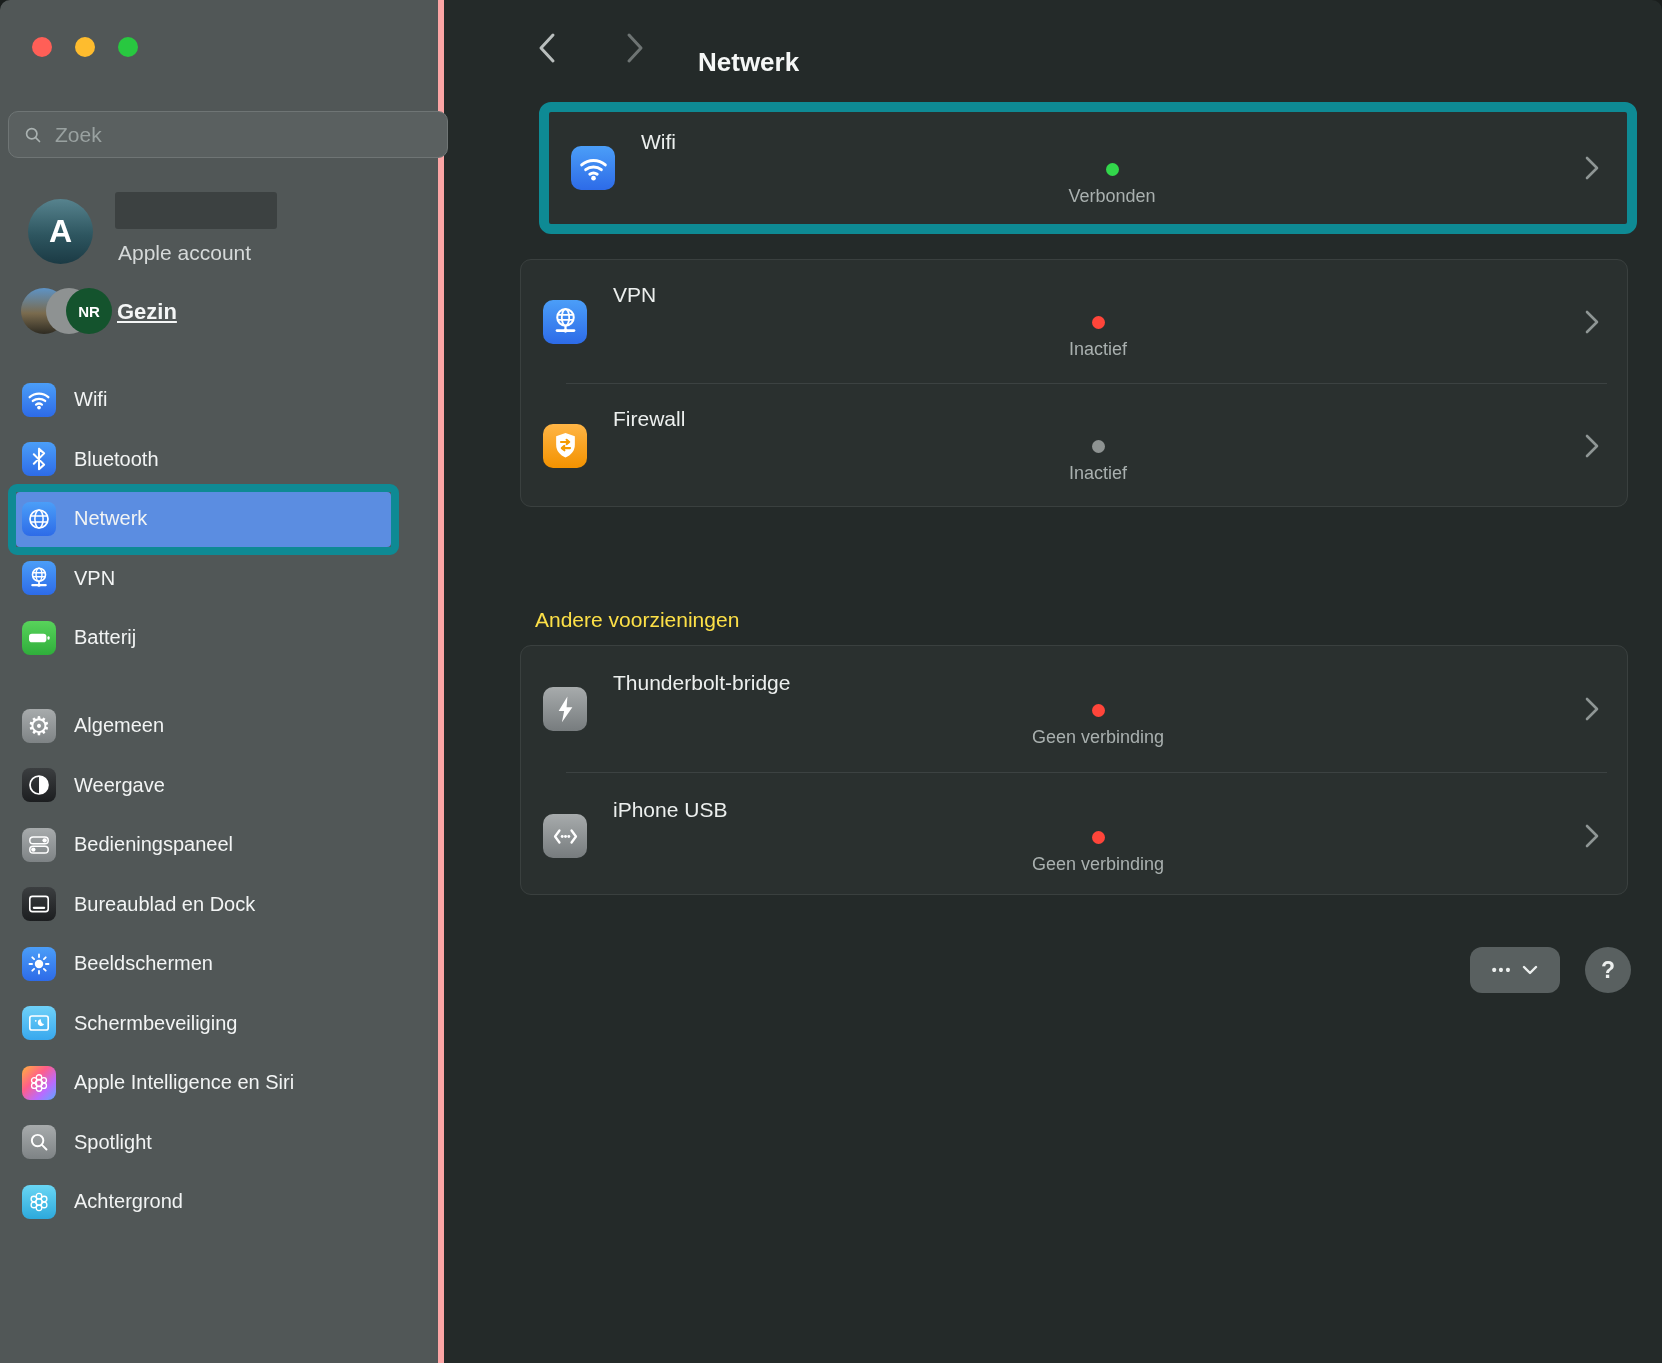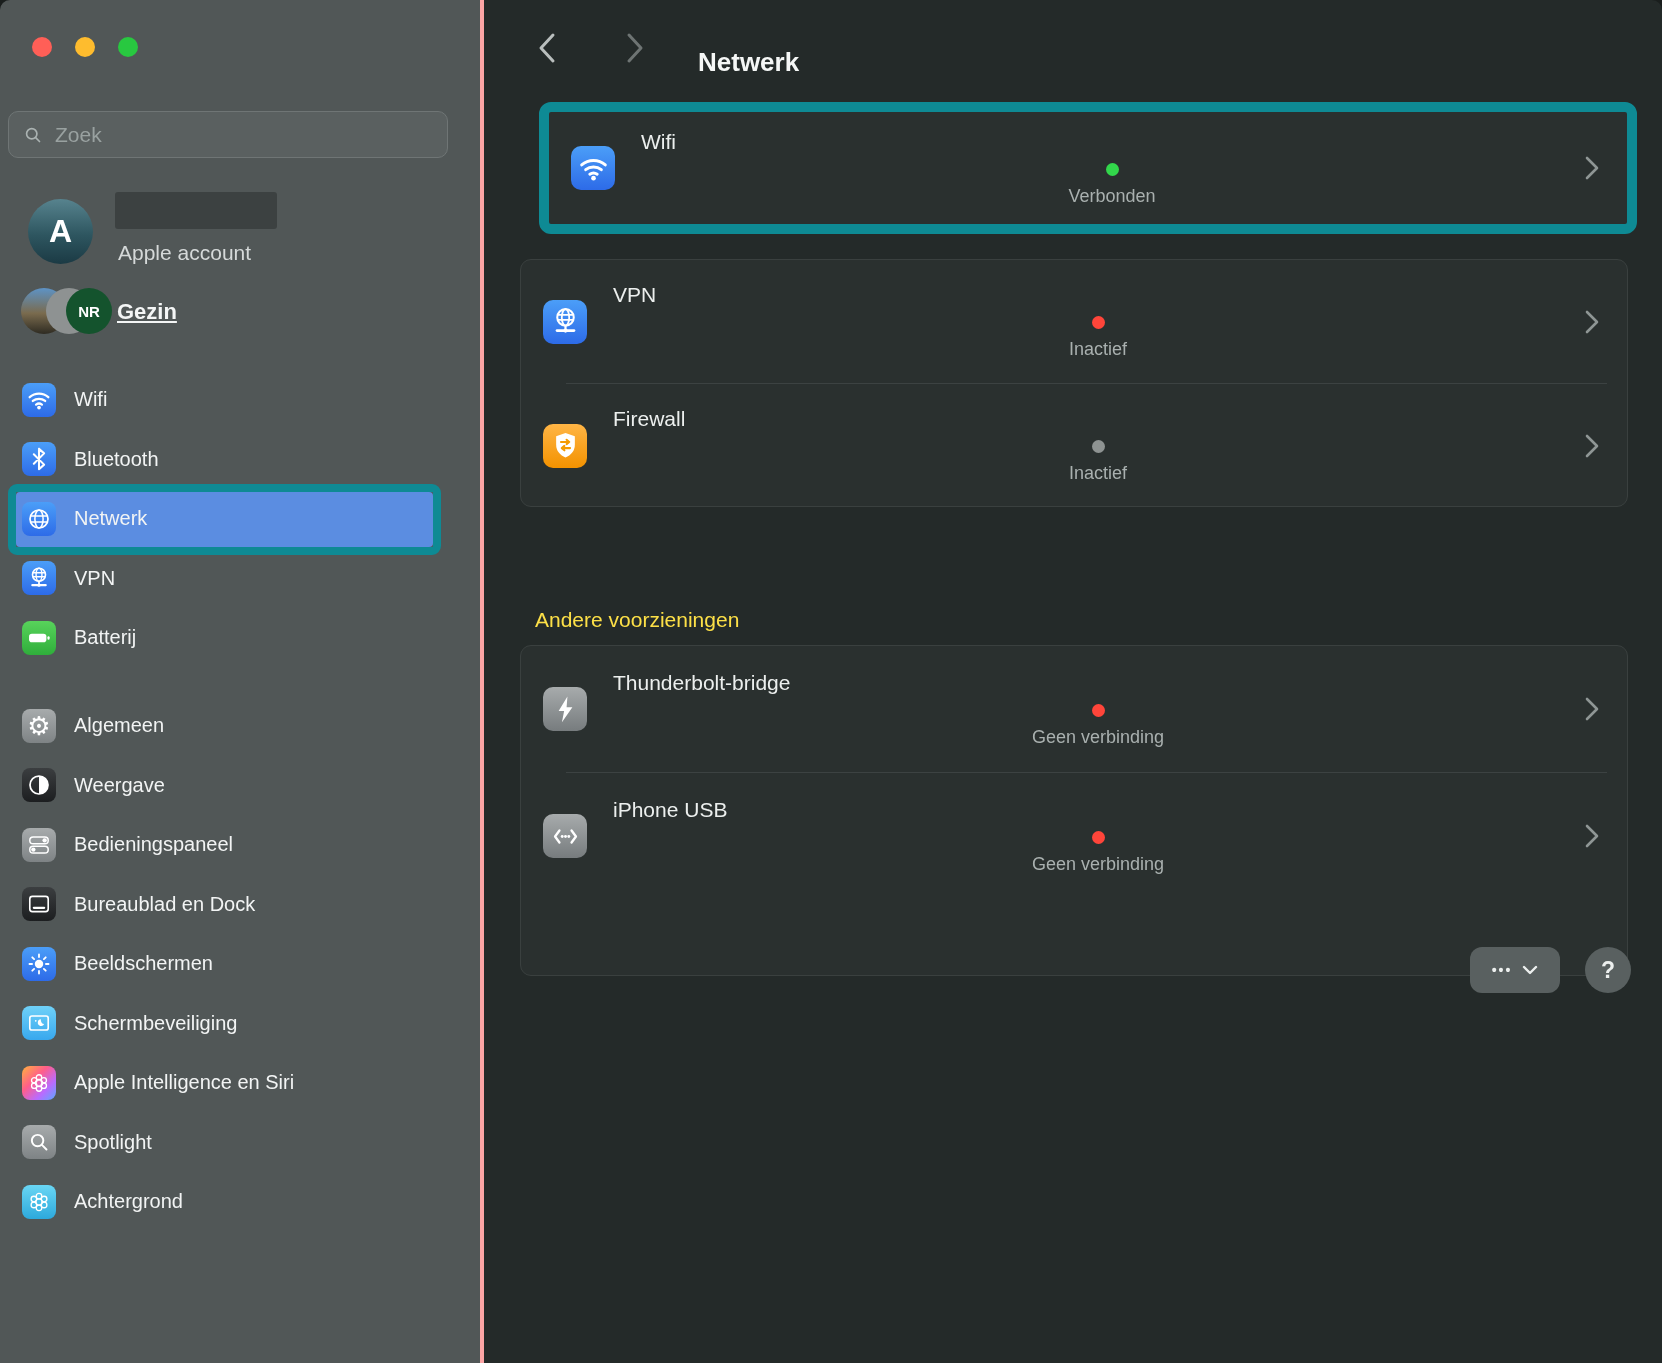--- a/index.html
+++ b/index.html
@@ -1,20 +1,20 @@
 <!DOCTYPE html>
 <html><head>
 <meta charset="utf-8">
 <style>
   html,body{margin:0;padding:0;background:#1a1e1d;}
   *{box-sizing:border-box;font-family:"Liberation Sans",sans-serif;}
   .app{position:relative;width:1662px;height:1363px;overflow:hidden;background:#242A29;border-radius:10px 10px 0 0;}
 
   
-  .sidebar{position:absolute;left:0;top:0;width:484px;height:100%;background:#515757;border-right:4px solid #fca5a5;}
+  .sidebar{position:absolute;left:0;top:0;width:444px;height:100%;background:#515757;border-right:6px solid #fca5a5;}
   .traffic{position:absolute;top:37px;left:32px;display:flex;gap:23px;}
   .traffic span{width:20px;height:20px;border-radius:50%;display:block;}
   .t-red{background:#FF5F57;} .t-yellow{background:#FEBC2E;} .t-green{background:#28C840;}
 
   .search{position:absolute;left:8px;top:111px;width:440px;height:47px;background:#5A6060;border:1px solid #6F7575;border-radius:10px;display:flex;align-items:center;padding:0 14px;gap:10px;}
   .search input{flex:1;background:transparent;border:none;outline:none;color:#E8ECEB;font-size:21px;}
   .search input::placeholder{color:#99A1A0;}
 
   .account-avatar{position:absolute;left:28px;top:199px;width:65px;height:65px;border-radius:50%;background:linear-gradient(180deg,#57838E 0%,#2E5660 55%,#1B3A44 100%);display:flex;align-items:center;justify-content:center;color:#fff;font-size:32px;font-weight:600;}
   .redacted{position:absolute;left:115px;top:192px;width:162px;height:37px;background:#3C4141;border-radius:3px;}
@@ -49,21 +49,21 @@
   .main{position:absolute;left:498px;top:0;width:1164px;height:100%;}
   .header{position:absolute;left:0;top:0;width:100%;height:92px;}
   .nav-btn{position:absolute;top:26px;width:40px;height:44px;display:flex;align-items:center;justify-content:center;background:transparent;border:none;cursor:pointer;}
   .btn-back{left:30px;} .btn-fwd{left:116px;}
   .page-title{position:absolute;left:200px;top:30px;color:#F5F7F6;font-size:26px;font-weight:700;}
 
   .wifi-annotation{position:absolute;left:41px;top:102px;width:1098px;height:132px;border:10px solid #0E8A94;border-radius:12px;background:#2A302F;}
   .wifi-row{width:100%;height:100%;display:flex;align-items:center;padding:0 26px 0 22px;}
 
   .card{position:absolute;left:22px;width:1108px;background:#2A302F;border:1px solid #3A403F;border-radius:11px;}
-  .card-2{top:259px;height:248px;} .card-3{top:645px;height:331px;}
+  .card-2{top:259px;height:248px;} .card-3{top:645px;height:250px;}
   .svc-row{display:flex;align-items:center;padding:0 26px 0 22px;height:123px;}
   .card-3 .svc-row{height:126px;}
   .divider{height:1px;background:#3C4242;margin:0 20px 0 45px;}
 
   .row-icon{width:44px;height:44px;border-radius:10px;flex:0 0 auto;display:flex;align-items:center;justify-content:center;}
   .row-icon svg{width:33px;height:33px;display:block;}
   .ric-blue{background:linear-gradient(180deg,#4B9EF8,#2D6BE8);}
   .ric-orange{background:linear-gradient(180deg,#FFB545,#F39200);}
   .ric-gray{background:linear-gradient(180deg,#A7ABAC,#777C7E);}
 

